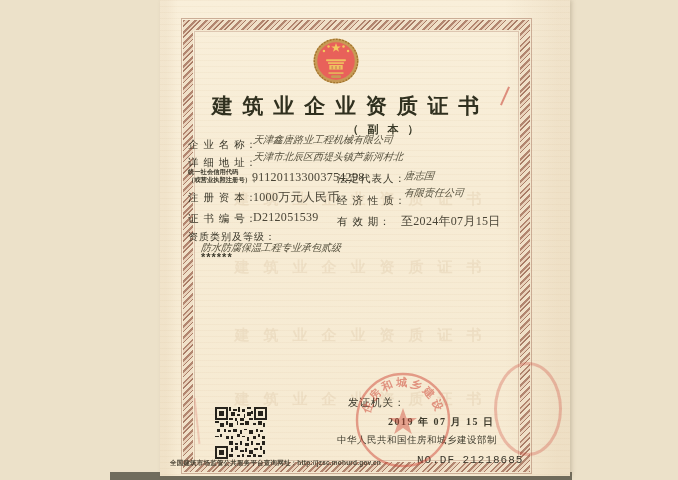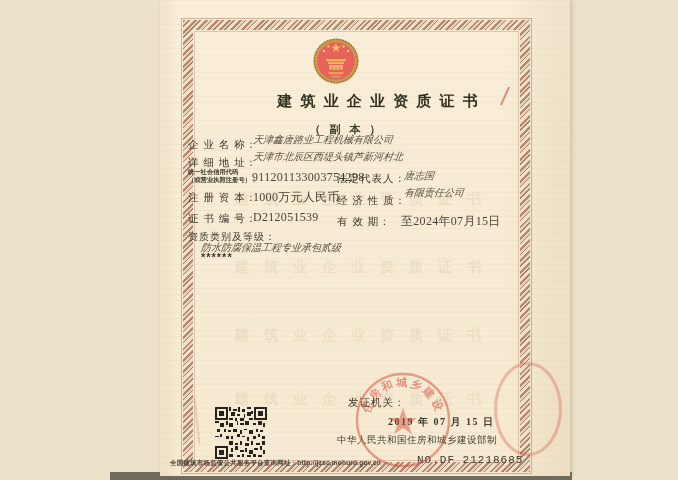--- a/index.html
+++ b/index.html
@@ -30,25 +30,25 @@
     position:absolute;left:23px;top:20px;width:327px;height:432px;z-index:3;
     border:10px solid transparent;
     border-image:repeating-linear-gradient(135deg,#b28670 0 2px,#e9d2ba 2px 4px,#a97c66 4px 5px,#f0e0c8 5px 8px) 10;
     outline:1px solid rgba(169,124,102,.55);
     outline-offset:1px;
   }
   .frame-inner{position:absolute;inset:1px;border:1px solid rgba(169,124,102,.35);}
   .abs{position:absolute;z-index:5;}
   .title{
     left:23px;top:92px;width:327px;text-align:center;
-    font-size:15px;font-weight:bold;color:#30301f;letter-spacing:2px;padding-left:32px;
+    font-size:21px;font-weight:bold;color:#30301f;letter-spacing:2px;
   }
   .subtitle{
     left:23px;top:122px;width:327px;text-align:center;
-    font-size:11px;font-weight:bold;color:#3a3a28;letter-spacing:3px;
+    font-size:11px;font-weight:bold;color:#3a3a28;letter-spacing:3px;padding-left:38px;
   }
   .lbl{font-size:10.5px;font-weight:normal;color:#3b382b;white-space:nowrap;letter-spacing:1px;}
   .lbl-sm{font-size:6.3px;font-weight:bold;color:#3b382b;line-height:7.5px;white-space:nowrap;letter-spacing:0;}
   .val-hand{
     font-size:10px;color:#55503e;font-style:italic;white-space:nowrap;
     font-family:"Liberation Serif", serif;transform:skewX(-6deg);
   }
   .val-print{
     font-size:12px;color:#4a4537;white-space:nowrap;
     font-family:"Liberation Serif", serif;letter-spacing:.3px;

